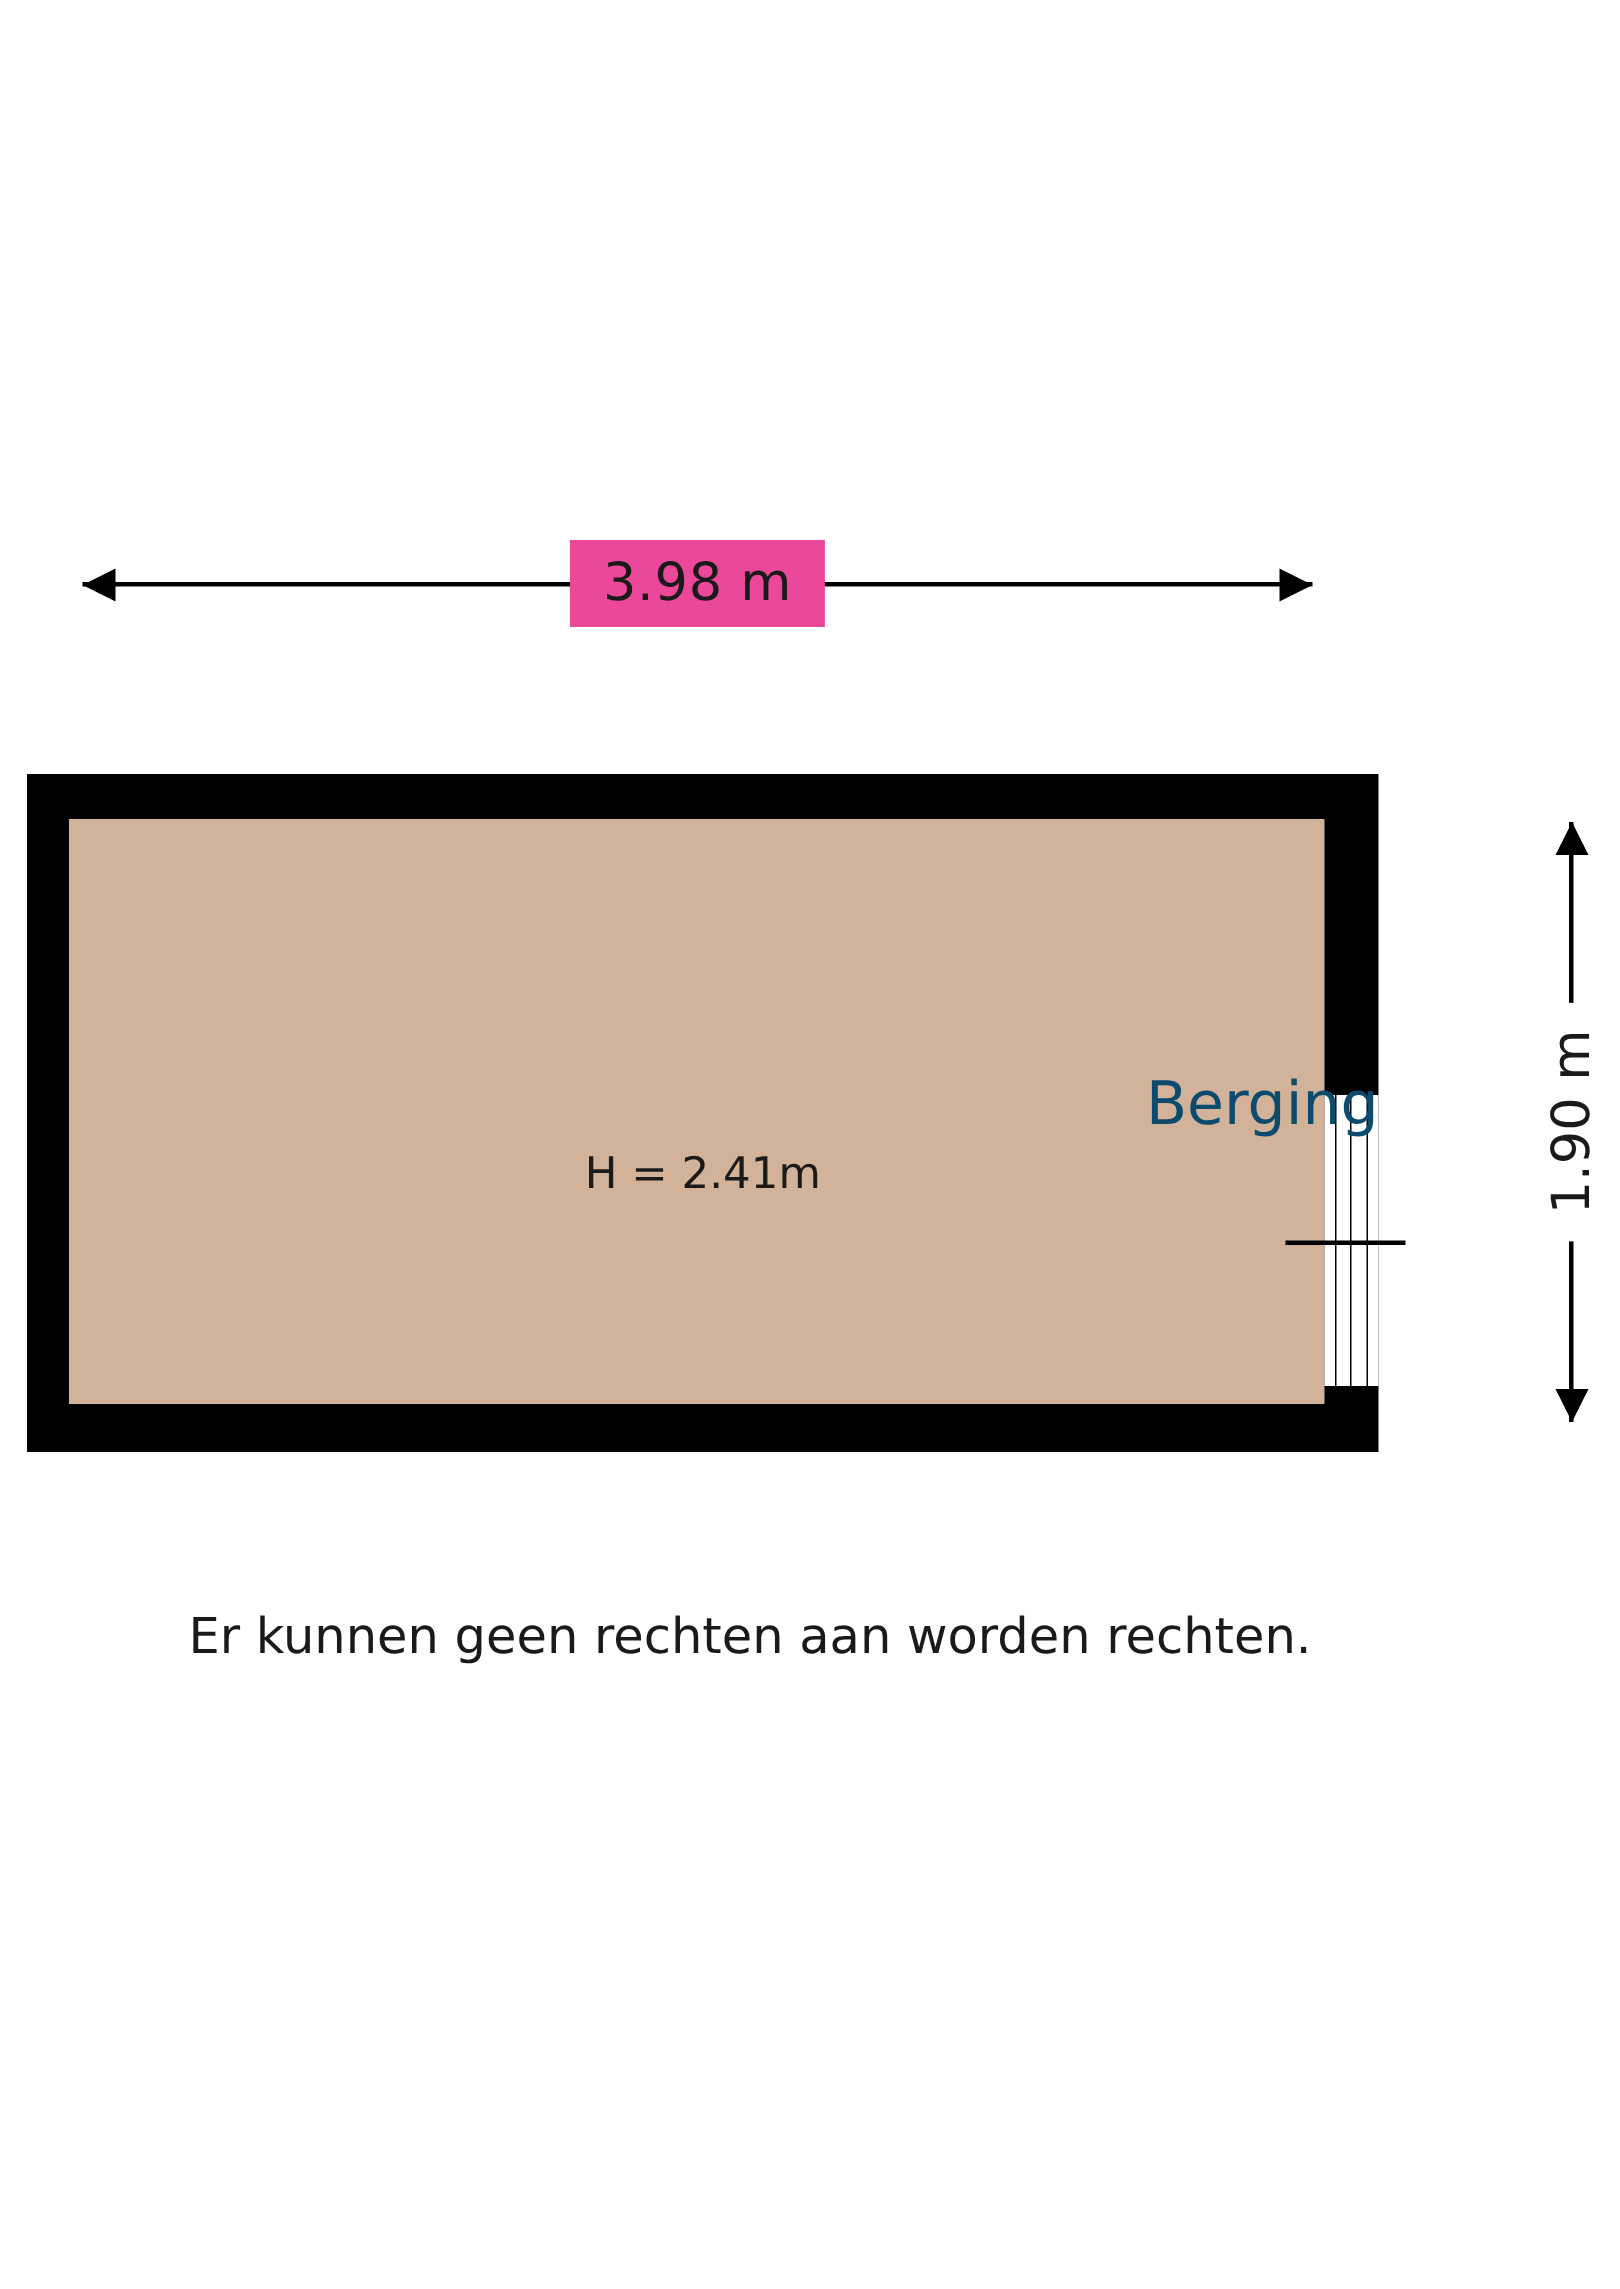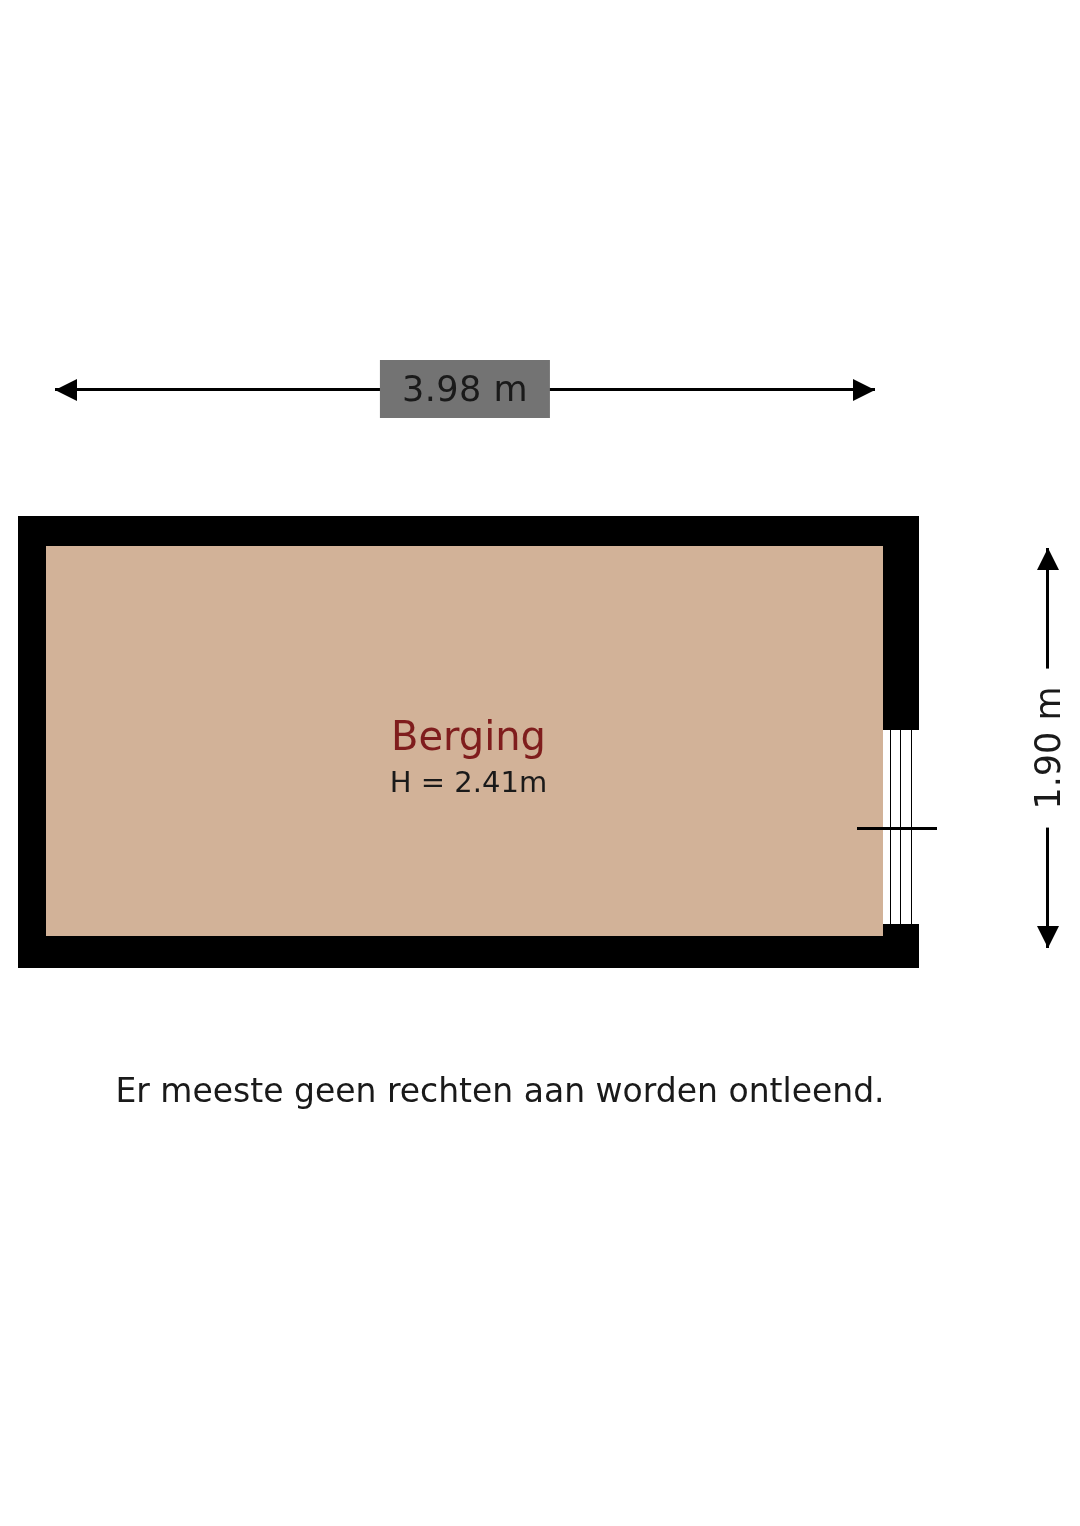--- a/index.html
+++ b/index.html
@@ -30,21 +30,21 @@
     top: 28px;
     width: 100%;
     height: 3px;
     background: #000;
   }
   #top-dimension .dim-label {
     position: absolute;
     left: 50%;
     top: 0;
     transform: translateX(-50%);
-    background: #737373;
+    background: #ec4899;
     padding: 0 22px;
     font-size: 35px;
     line-height: 58px;
     letter-spacing: 0.5px;
     white-space: nowrap;
   }
   .arrow-left, .arrow-right {
     position: absolute;
     top: 29.5px;
     width: 0;
@@ -132,21 +132,22 @@
     position: absolute;
     left: 0;
     top: 196px;
     width: 100%;
     text-align: center;
     pointer-events: none;
   }
   #room-label-group .room-name {
     font-size: 40px;
     line-height: 48px;
-    color: #7f1d1d;
+    color: #0c4a6e;
+    text-align: right;
   }
   #room-label-group .room-height {
     font-size: 29px;
     line-height: 44px;
     color: #1a1a1a;
   }
 
   
   #door-opening {
     position: absolute;
@@ -215,14 +216,14 @@
 </div>
 
 <div id="right-dimension">
   <div class="dim-line-v"></div>
   <div class="arrow-up"></div>
   <div class="arrow-down"></div>
   <div class="dim-label-v">1.90 m</div>
 </div>
 
 <div id="disclaimer">
-  <div>Er meeste geen rechten aan worden ontleend.</div>
+  <div>Er kunnen geen rechten aan worden rechten.</div>
 </div>
 
 </body></html>

